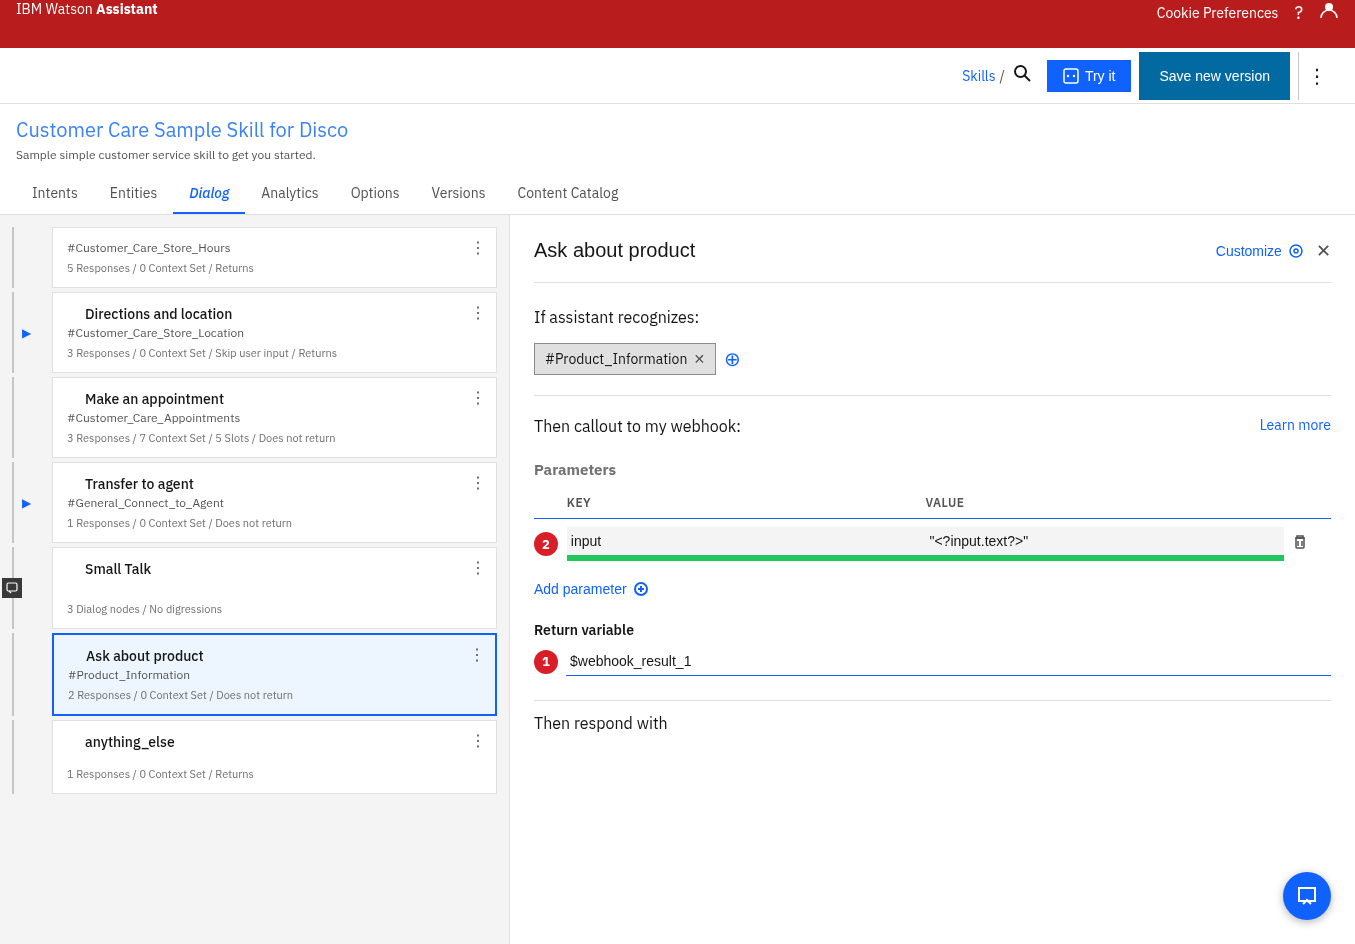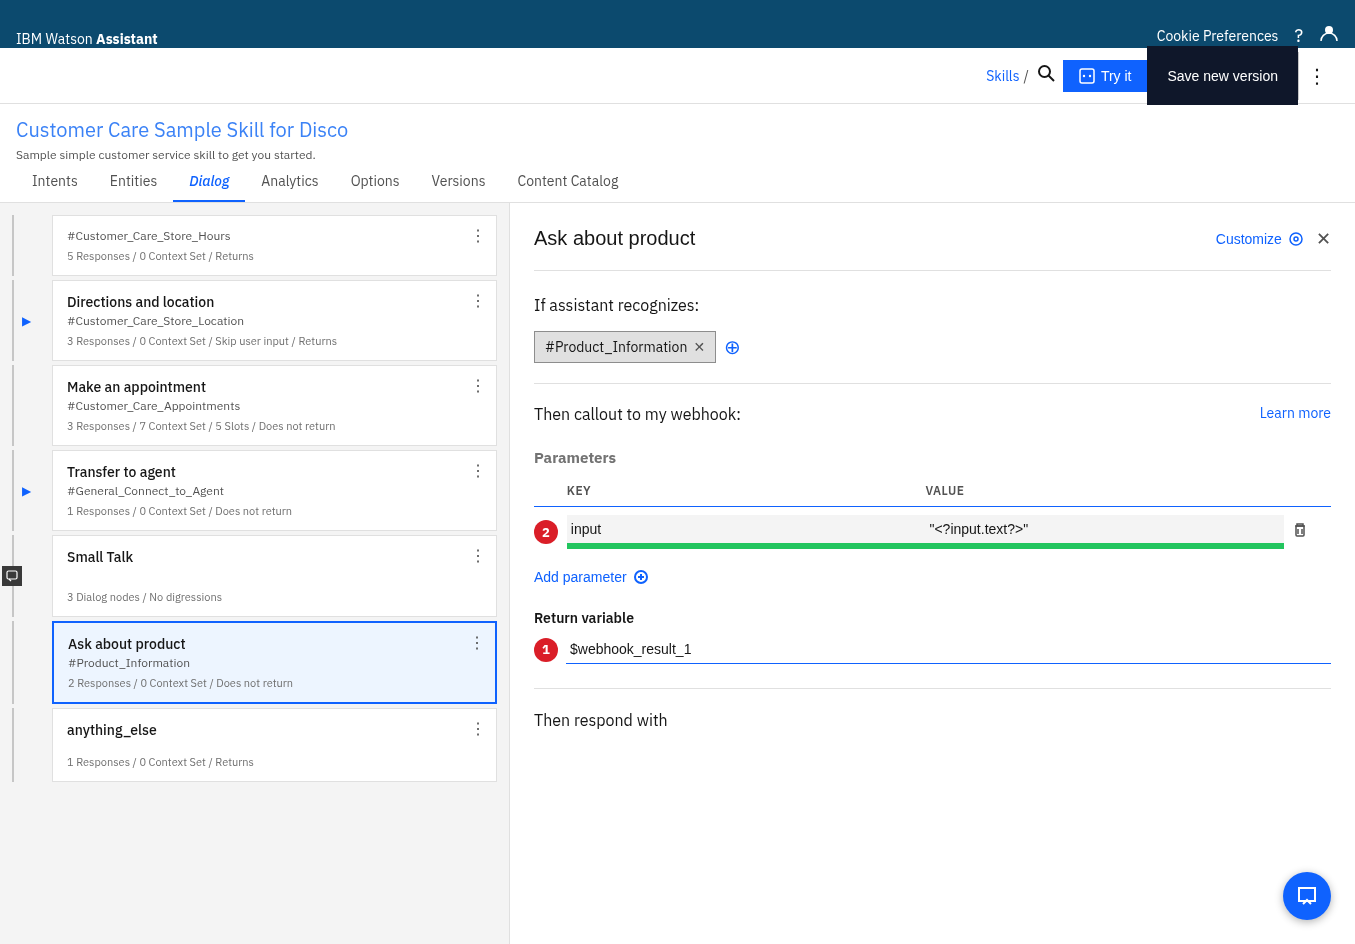--- a/index.html
+++ b/index.html
@@ -1,24 +1,24 @@
 <!DOCTYPE html>
 <html><head>
   <meta charset="utf-8">
   <style>
     * { box-sizing: border-box; margin: 0; padding: 0; }
     body { font-family: 'IBM Plex Sans', Arial, sans-serif; font-size: 14px; background: #f4f4f4; color: #161616; overflow: hidden; }
 
     
     .top-nav {
-      background: #0c4a6e;
+      background: #b91c1c;
       color: #fff;
       height: 48px;
       display: flex;
-      align-items: flex-end;
+      align-items: flex-start;
       padding: 0 16px;
       justify-content: space-between;
     }
     .top-nav-left { display: flex; align-items: center; gap: 4px; }
     .top-nav-brand { font-size: 14px; color: #fff; }
     .top-nav-brand span { font-weight: 700; }
     .top-nav-right { display: flex; align-items: center; gap: 16px; }
     .nav-icon { color: #fff; cursor: pointer; font-size: 18px; }
     .try-it-btn {
       background: #0f62fe;
@@ -39,41 +39,41 @@
       border-bottom: 1px solid #e0e0e0;
       padding: 8px 20px;
       display: flex;
       align-items: center;
       justify-content: flex-end;
       height: 56px;
     }
     .breadcrumb { display: flex; align-items: center; gap: 4px; font-size: 14px; }
     .breadcrumb a { color: #0f62fe; text-decoration: none; }
     .breadcrumb span { color: #525252; }
-    .toolbar-right { display: flex; align-items: center; gap: 0; }
+    .toolbar-right { display: flex; align-items: center; gap: 8px; }
     .search-icon-btn { background: none; border: none; cursor: pointer; font-size: 18px; color: #161616; padding: 8px; }
     .save-btn {
-      background: #0f172a;
+      background: #0369a1;
       color: #fff;
       border: none;
       padding: 12px 20px;
       font-size: 14px;
       cursor: pointer;
-      height: 59px;
+      height: 48px;
     }
     .more-btn { background: none; border: none; cursor: pointer; font-size: 20px; color: #161616; padding: 8px; height: 48px; border-left: 1px solid #c6c6c6; }
 
     
     .page-header {
       background: #fff;
       padding: 12px 16px 0 16px;
       border-bottom: 1px solid #e0e0e0;
     }
     .page-title { font-size: 20px; font-weight: 400; color: #3b82f6; margin-bottom: 4px; }
-    .page-subtitle { font-size: 12px; color: #525252; margin-bottom: 0; }
+    .page-subtitle { font-size: 12px; color: #525252; margin-bottom: 12px; }
     .tabs { display: flex; gap: 0; border-top: none; }
     .tab {
       padding: 10px 16px;
       font-size: 14px;
       color: #525252;
       cursor: pointer;
       border-bottom: 2px solid transparent;
       text-decoration: none;
     }
     .tab.active { color: #0f62fe; border-bottom: 2px solid #0f62fe; font-weight: 500; font-style: italic; }
@@ -99,21 +99,21 @@
       border: 1px solid #e0e0e0;
       margin: 4px 12px;
       padding: 12px 14px;
       position: relative;
       cursor: pointer;
     }
     .dialog-node.selected {
       background: #edf5ff;
       border: 2px solid #0f62fe;
     }
-    .dialog-node-title { font-size: 14px; font-weight: 500; color: #161616; margin-bottom: 2px; }
+    .dialog-node-title { font-size: 14px; font-weight: 500; color: #161616; margin-bottom: 2px; margin-left: 18px; }
     .dialog-node-intent { font-size: 12px; color: #525252; margin-bottom: 6px; }
     .dialog-node-meta { font-size: 11px; color: #6f6f6f; }
     .node-menu-btn {
       position: absolute;
       top: 10px;
       right: 10px;
       background: none;
       border: none;
       cursor: pointer;
       font-size: 16px;
@@ -253,21 +253,21 @@
       flex: 1;
       border: none;
       border-bottom: 1px solid #0f62fe;
       outline: none;
       font-size: 14px;
       padding: 6px 4px;
       background: transparent;
       color: #161616;
     }
 
-    .then-respond-section { margin-top: 24px; padding-top: 21px; border-top: 1px solid #e0e0e0; }
+    .then-respond-section { margin-top: 24px; padding-top: 12px; border-top: 1px solid #e0e0e0; }
     .then-respond-title { font-size: 16px; color: #161616; }
 
     .chat-fab {
       position: fixed;
       bottom: 24px;
       right: 24px;
       width: 48px;
       height: 48px;
       background: #0f62fe;
       border-radius: 50%;

